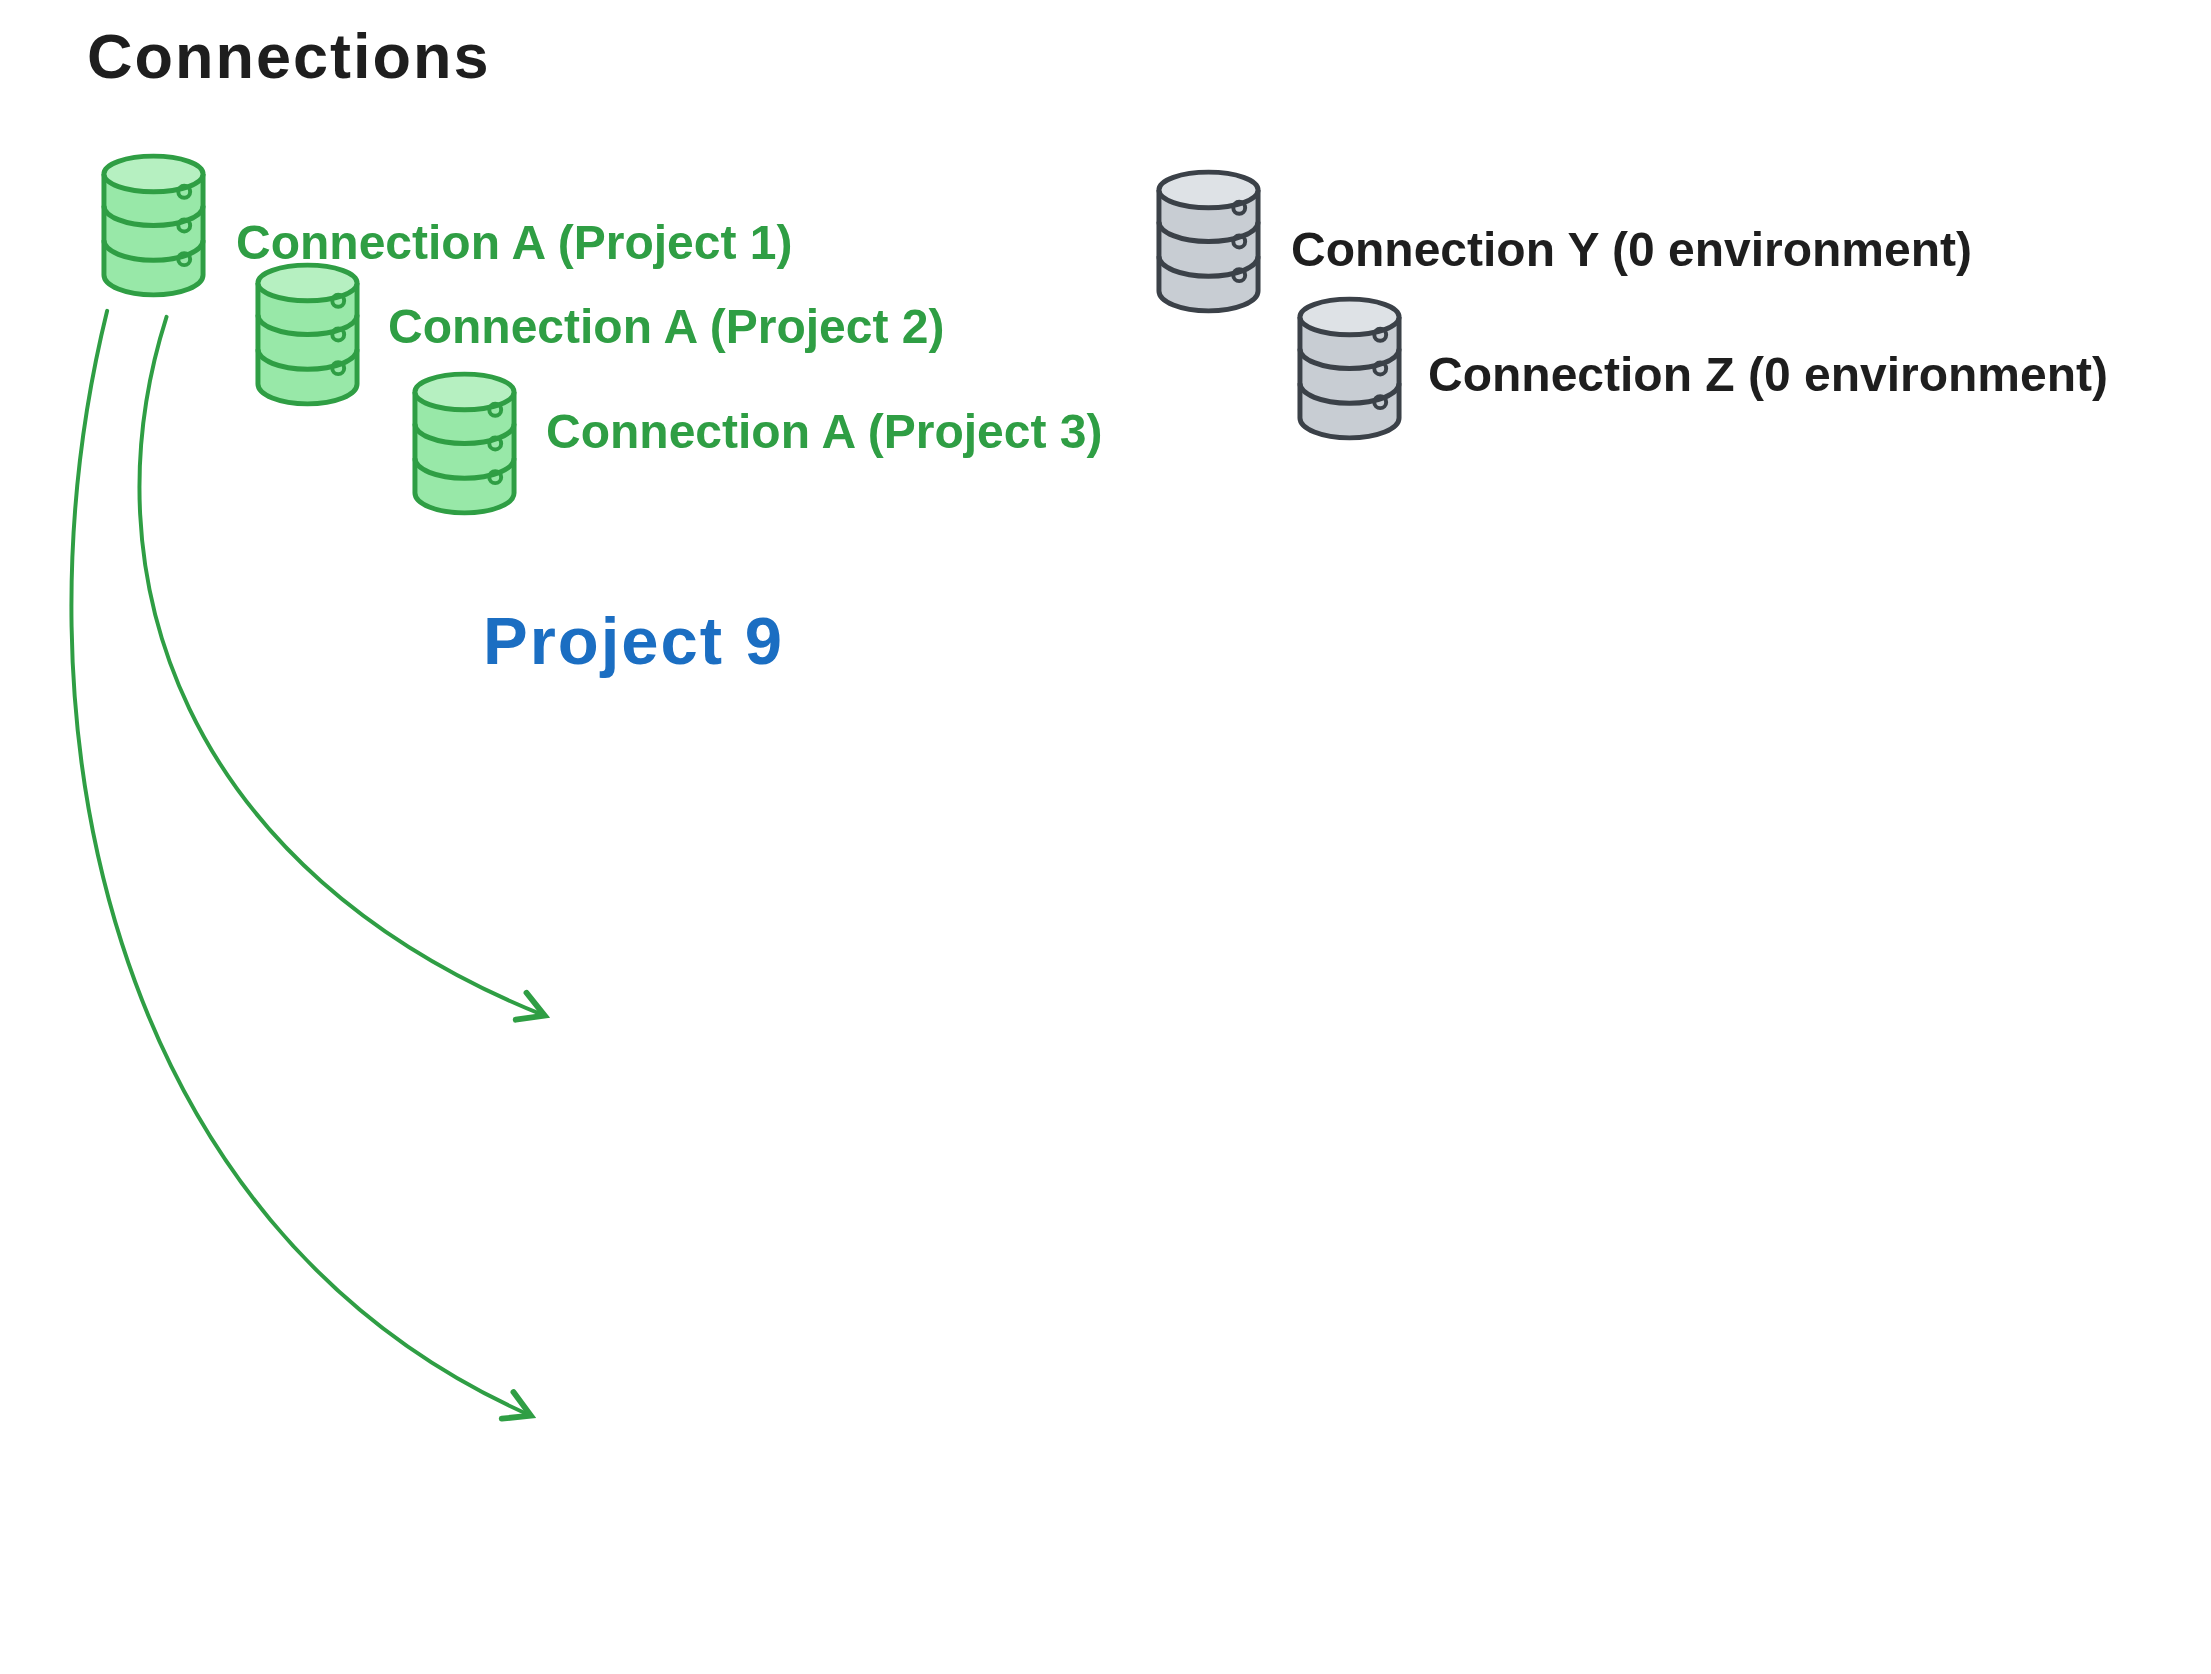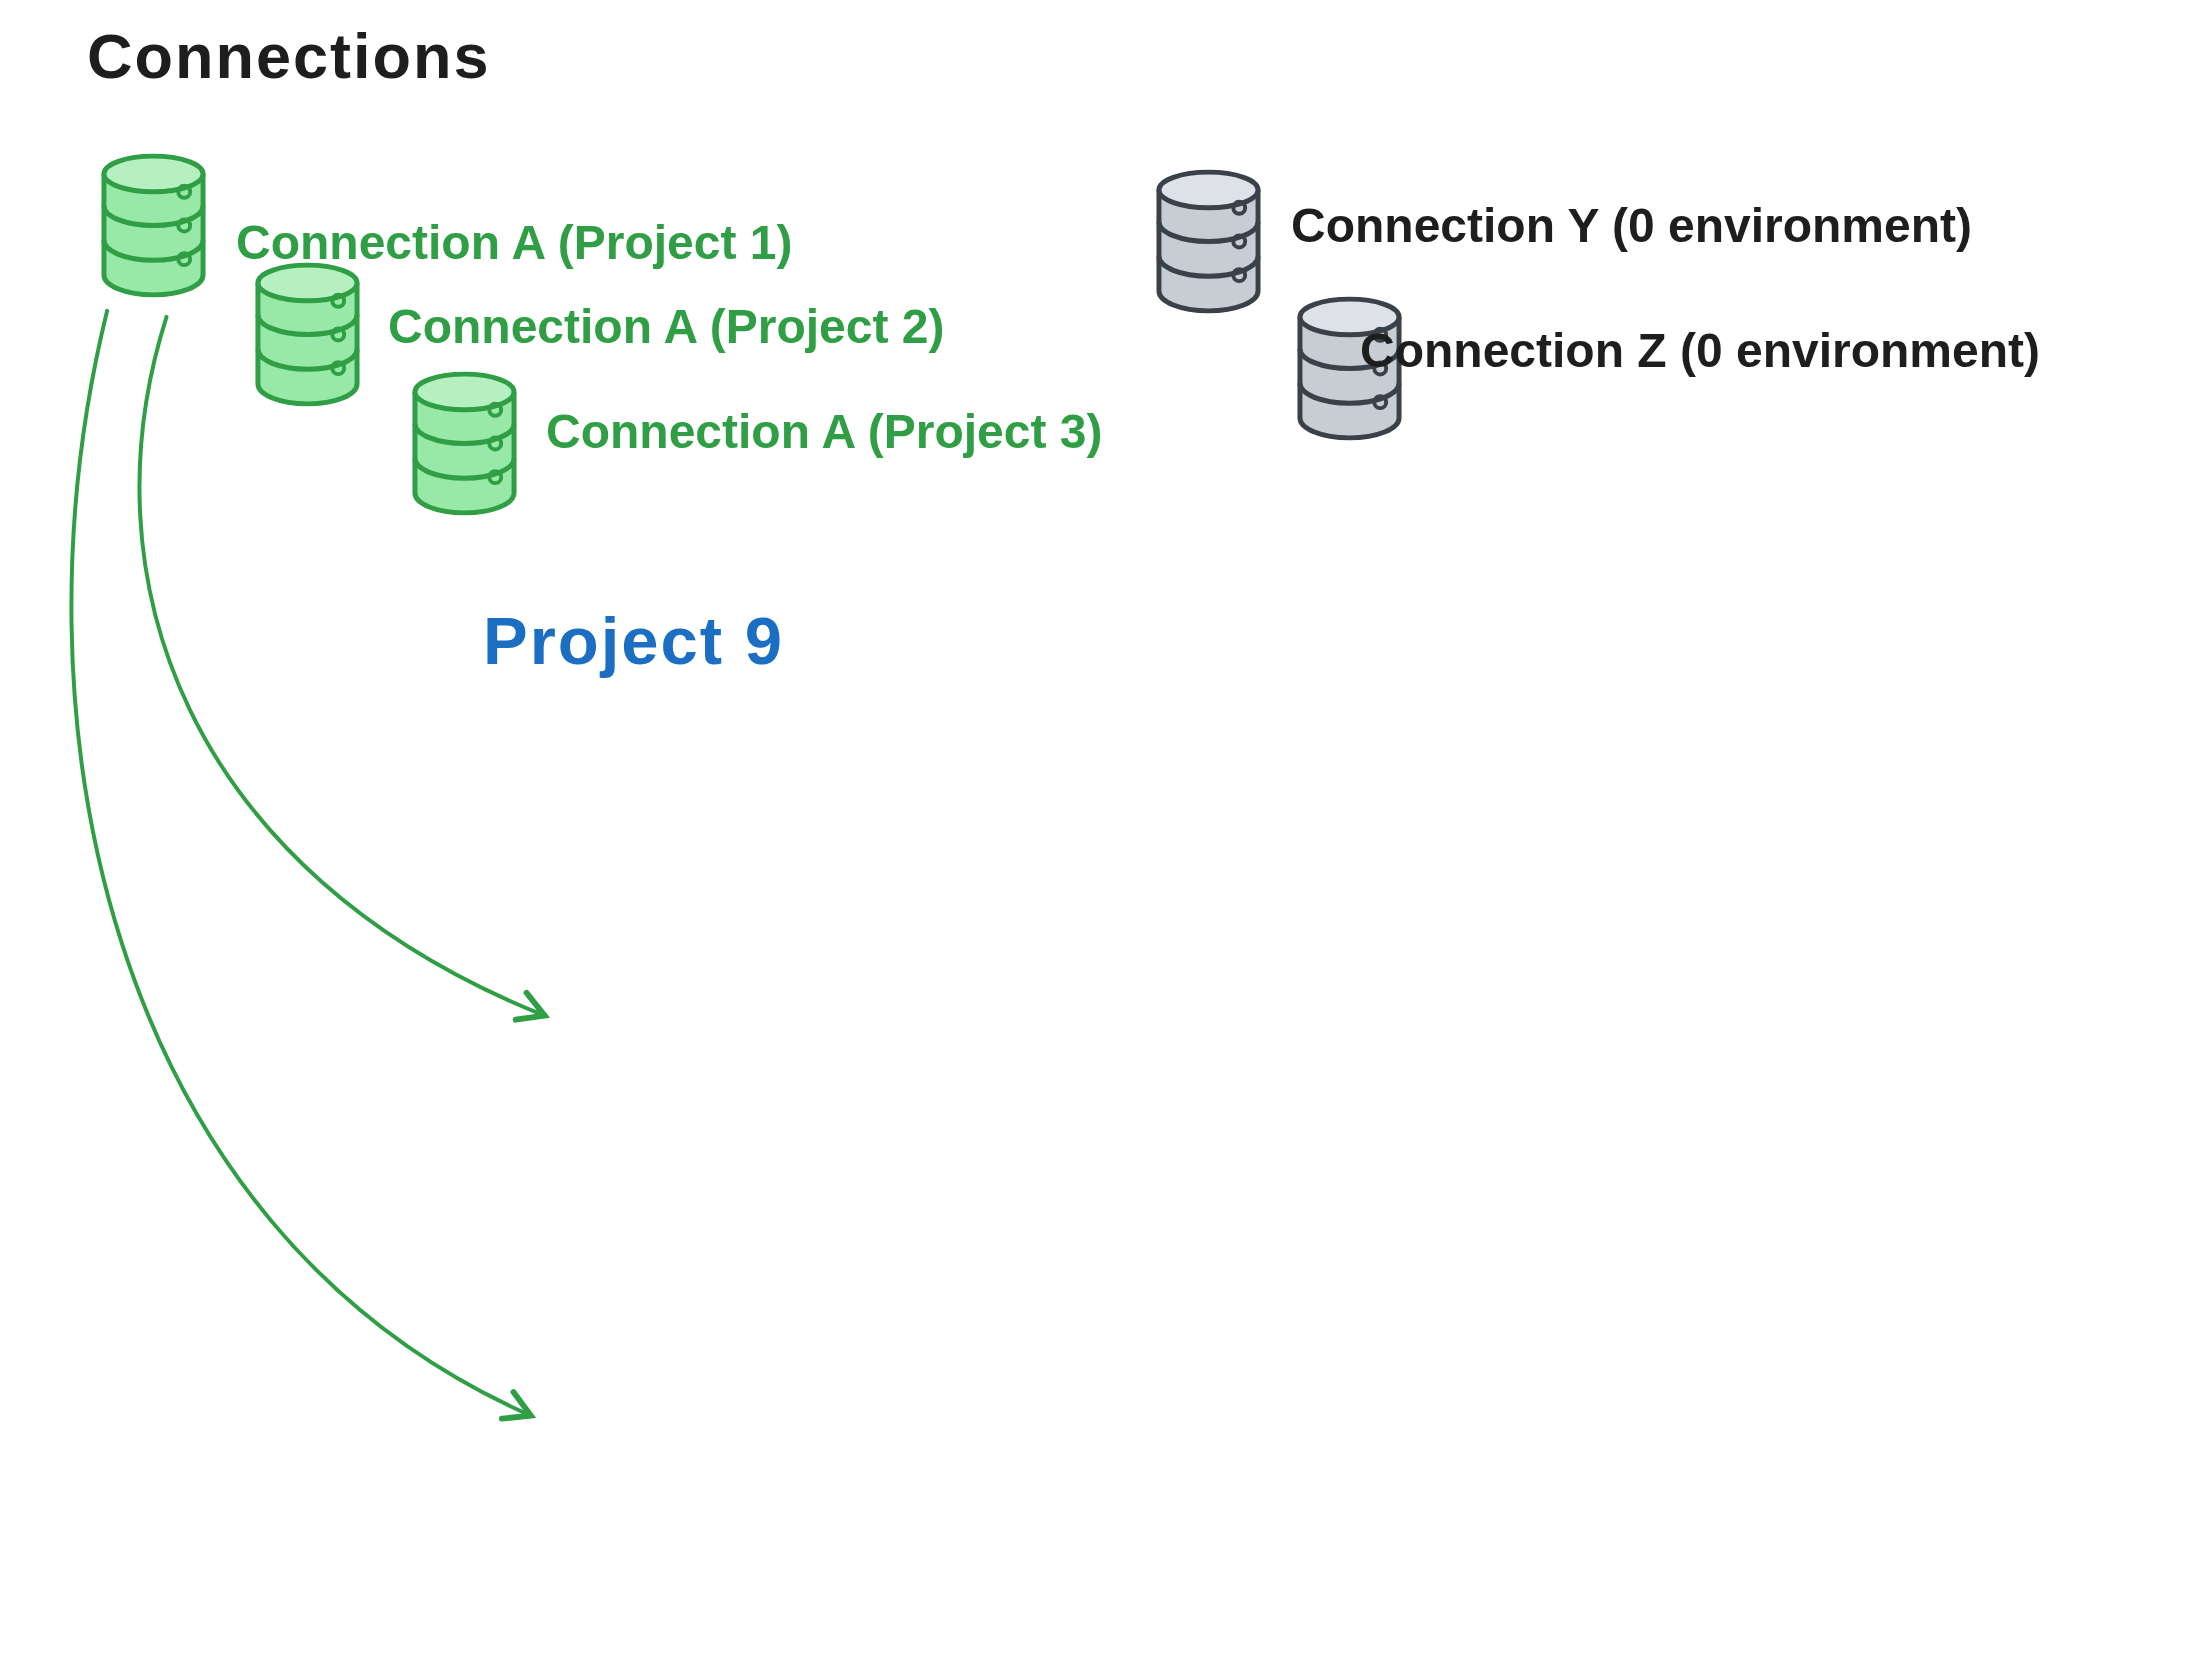--- a/index.html
+++ b/index.html
@@ -20,34 +20,34 @@
     letter-spacing: 2px;
   }
 
   .db-icon { width: 109px; height: 149px; }
   .db-icon svg { display: block; }
 
   .label-green {
     color: #2f9e44; font-size: 48px; font-weight: 700;
   }
   .label-black {
-    color: #1e1e1e; font-size: 48px; font-weight: 700;
+    color: #1e1e1e; font-size: 48px; font-weight: 700; margin-top: 24px;
   }
 
   .db-green-1 { left: 99px; top: 150px; }
   .lbl-green-1 { left: 236px; top: 190px; margin-top: 25px; }
   .db-green-2 { left: 253px; top: 259px; }
   .lbl-green-2 { left: 388px; top: 299px; }
   .db-green-3 { left: 410px; top: 368px; }
   .lbl-green-3 { left: 546px; top: 404px; }
 
   .db-gray-y { left: 1154px; top: 166px; }
   .lbl-gray-y { left: 1291px; top: 198px; }
   .db-gray-z { left: 1295px; top: 293px; }
-  .lbl-gray-z { left: 1360px; top: 323px; }
+  .lbl-gray-z { left: 1428px; top: 323px; }
 
   .project-title {
     left: 483px; top: 602px;
     font-size: 67px; font-weight: 700; color: #1b6ec2;
     letter-spacing: 2px;
   }
 
   .project-box {
     left: 401px; top: 738px; width: 1530px; height: 926px;
     border: 6px dotted #1c7ed6; border-radius: 46px;

